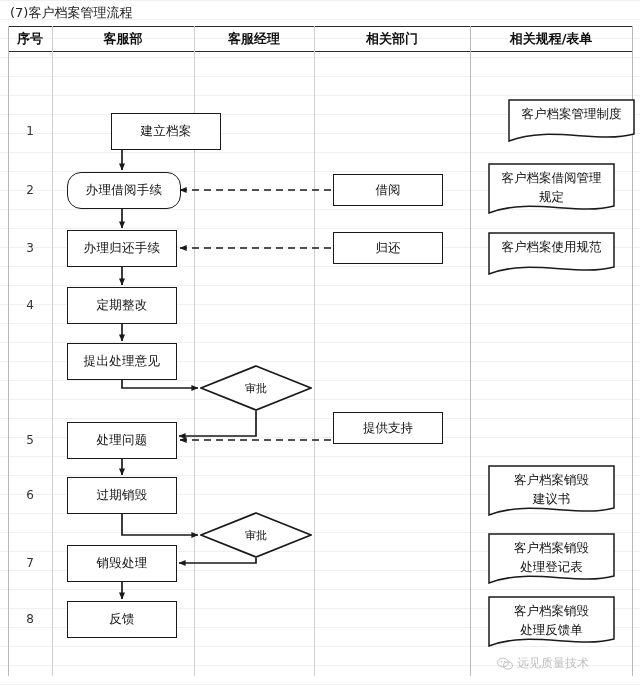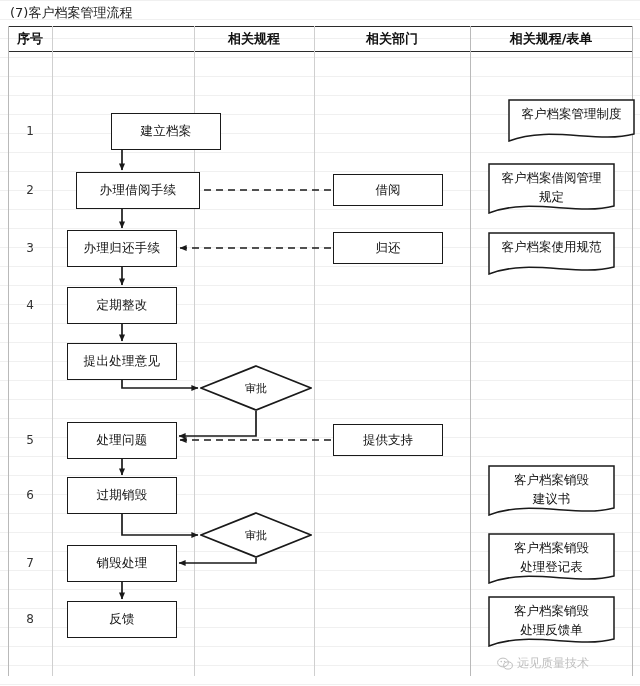--- a/index.html
+++ b/index.html
@@ -226,21 +226,22 @@
       <div class="grid-line-h" style="top: 646px;"></div>
       <div class="grid-line-h" style="top: 665px;"></div>
       <div class="grid-line-h" style="top: 684px;"></div>
     </div>
 
   <div class="page-title">(7)客户档案管理流程</div>
 
   <div class="table-frame"></div>
   <div class="header-row">
     <div class="header-cell" style="left: 0px; width: 44px;">序号</div>
-    <div class="header-cell" style="left: 186px; width: 120px;">相关规程</div>
+    <div class="header-cell" style="left: 44px; width: 142px;">客服部</div>
+    <div class="header-cell" style="left: 186px; width: 120px;">客服经理</div>
     <div class="header-cell" style="left: 306px; width: 156px;">相关部门</div>
     <div class="header-cell" style="left: 462px; width: 162px;">相关规程/表单</div>
   </div>
   <div id="col-seps">
       <div class="col-sep" style="left: 52px;"></div>
       <div class="col-sep" style="left: 194px;"></div>
       <div class="col-sep" style="left: 314px;"></div>
       <div class="col-sep strong" style="left: 470px;"></div>
       <div class="col-sep strong" style="left: 8px;"></div>
       <div class="col-sep strong" style="left: 632px;"></div>
@@ -283,21 +284,21 @@
       <div class="seq-num" style="left: 8px; top: 241px;">3</div>
       <div class="seq-num" style="left: 8px; top: 298px;">4</div>
       <div class="seq-num" style="left: 8px; top: 433px;">5</div>
       <div class="seq-num" style="left: 8px; top: 488px;">6</div>
       <div class="seq-num" style="left: 8px; top: 556px;">7</div>
       <div class="seq-num" style="left: 8px; top: 612px;">8</div>
     </div>
 
   <div id="proc-layer">
       <div class="proc-box" style="left: 67px; top: 113px; width: 110px; height: 37px; margin-left: 44px;">建立档案</div>
-      <div class="proc-box" style="left: 76px; top: 172px; width: 124px; height: 37px;">办理借阅手续</div>
+      <div class="proc-box" style="left: 67px; top: 172px; width: 114px; height: 37px; border-radius: 14px;">办理借阅手续</div>
       <div class="proc-box" style="left: 67px; top: 230px; width: 110px; height: 37px;">办理归还手续</div>
       <div class="proc-box" style="left: 67px; top: 287px; width: 110px; height: 37px;">定期整改</div>
       <div class="proc-box" style="left: 67px; top: 343px; width: 110px; height: 37px;">提出处理意见</div>
       <div class="proc-box" style="left: 67px; top: 422px; width: 110px; height: 37px;">处理问题</div>
       <div class="proc-box" style="left: 67px; top: 477px; width: 110px; height: 37px;">过期销毁</div>
       <div class="proc-box" style="left: 67px; top: 545px; width: 110px; height: 37px;">销毁处理</div>
       <div class="proc-box" style="left: 67px; top: 601px; width: 110px; height: 37px;">反馈</div>
     </div>
 
   <div id="dec-layer">
@@ -311,21 +312,21 @@
         <svg width="112" height="46" viewBox="0 0 112 46">
           <polygon points="56,1 111,23 56,45 1,23" fill="#ffffff" stroke="#1a1a1a" stroke-width="1.7"></polygon>
         </svg>
         <div class="diamond-label">审批</div>
       </div>
     </div>
 
   <div id="dept-layer">
       <div class="dept-box" style="left: 333px; top: 174px; width: 110px; height: 32px;">借阅</div>
       <div class="dept-box" style="left: 333px; top: 232px; width: 110px; height: 32px;">归还</div>
-      <div class="dept-box" style="left: 333px; top: 424px; width: 110px; height: 32px;">提供支持</div>
+      <div class="dept-box" style="left: 333px; top: 412px; width: 110px; height: 32px;">提供支持</div>
     </div>
 
   <div id="doc-layer">
       <div class="doc-shape" style="left: 508px; top: 99px; width: 127px; height: 44px;">
         <svg width="127" height="44" viewBox="0 0 127 44">
           <path d="M1,1 L126,1 L126,35 C88.89999999999999,45 41.910000000000004,26 1,42 Z" fill="#ffffff" stroke="#1a1a1a" stroke-width="1.5"></path>
         </svg>
         <div class="doc-label">客户档案管理制度</div>
       </div>
       <div class="doc-shape" style="left: 488px; top: 163px; width: 127px; height: 52px;">

